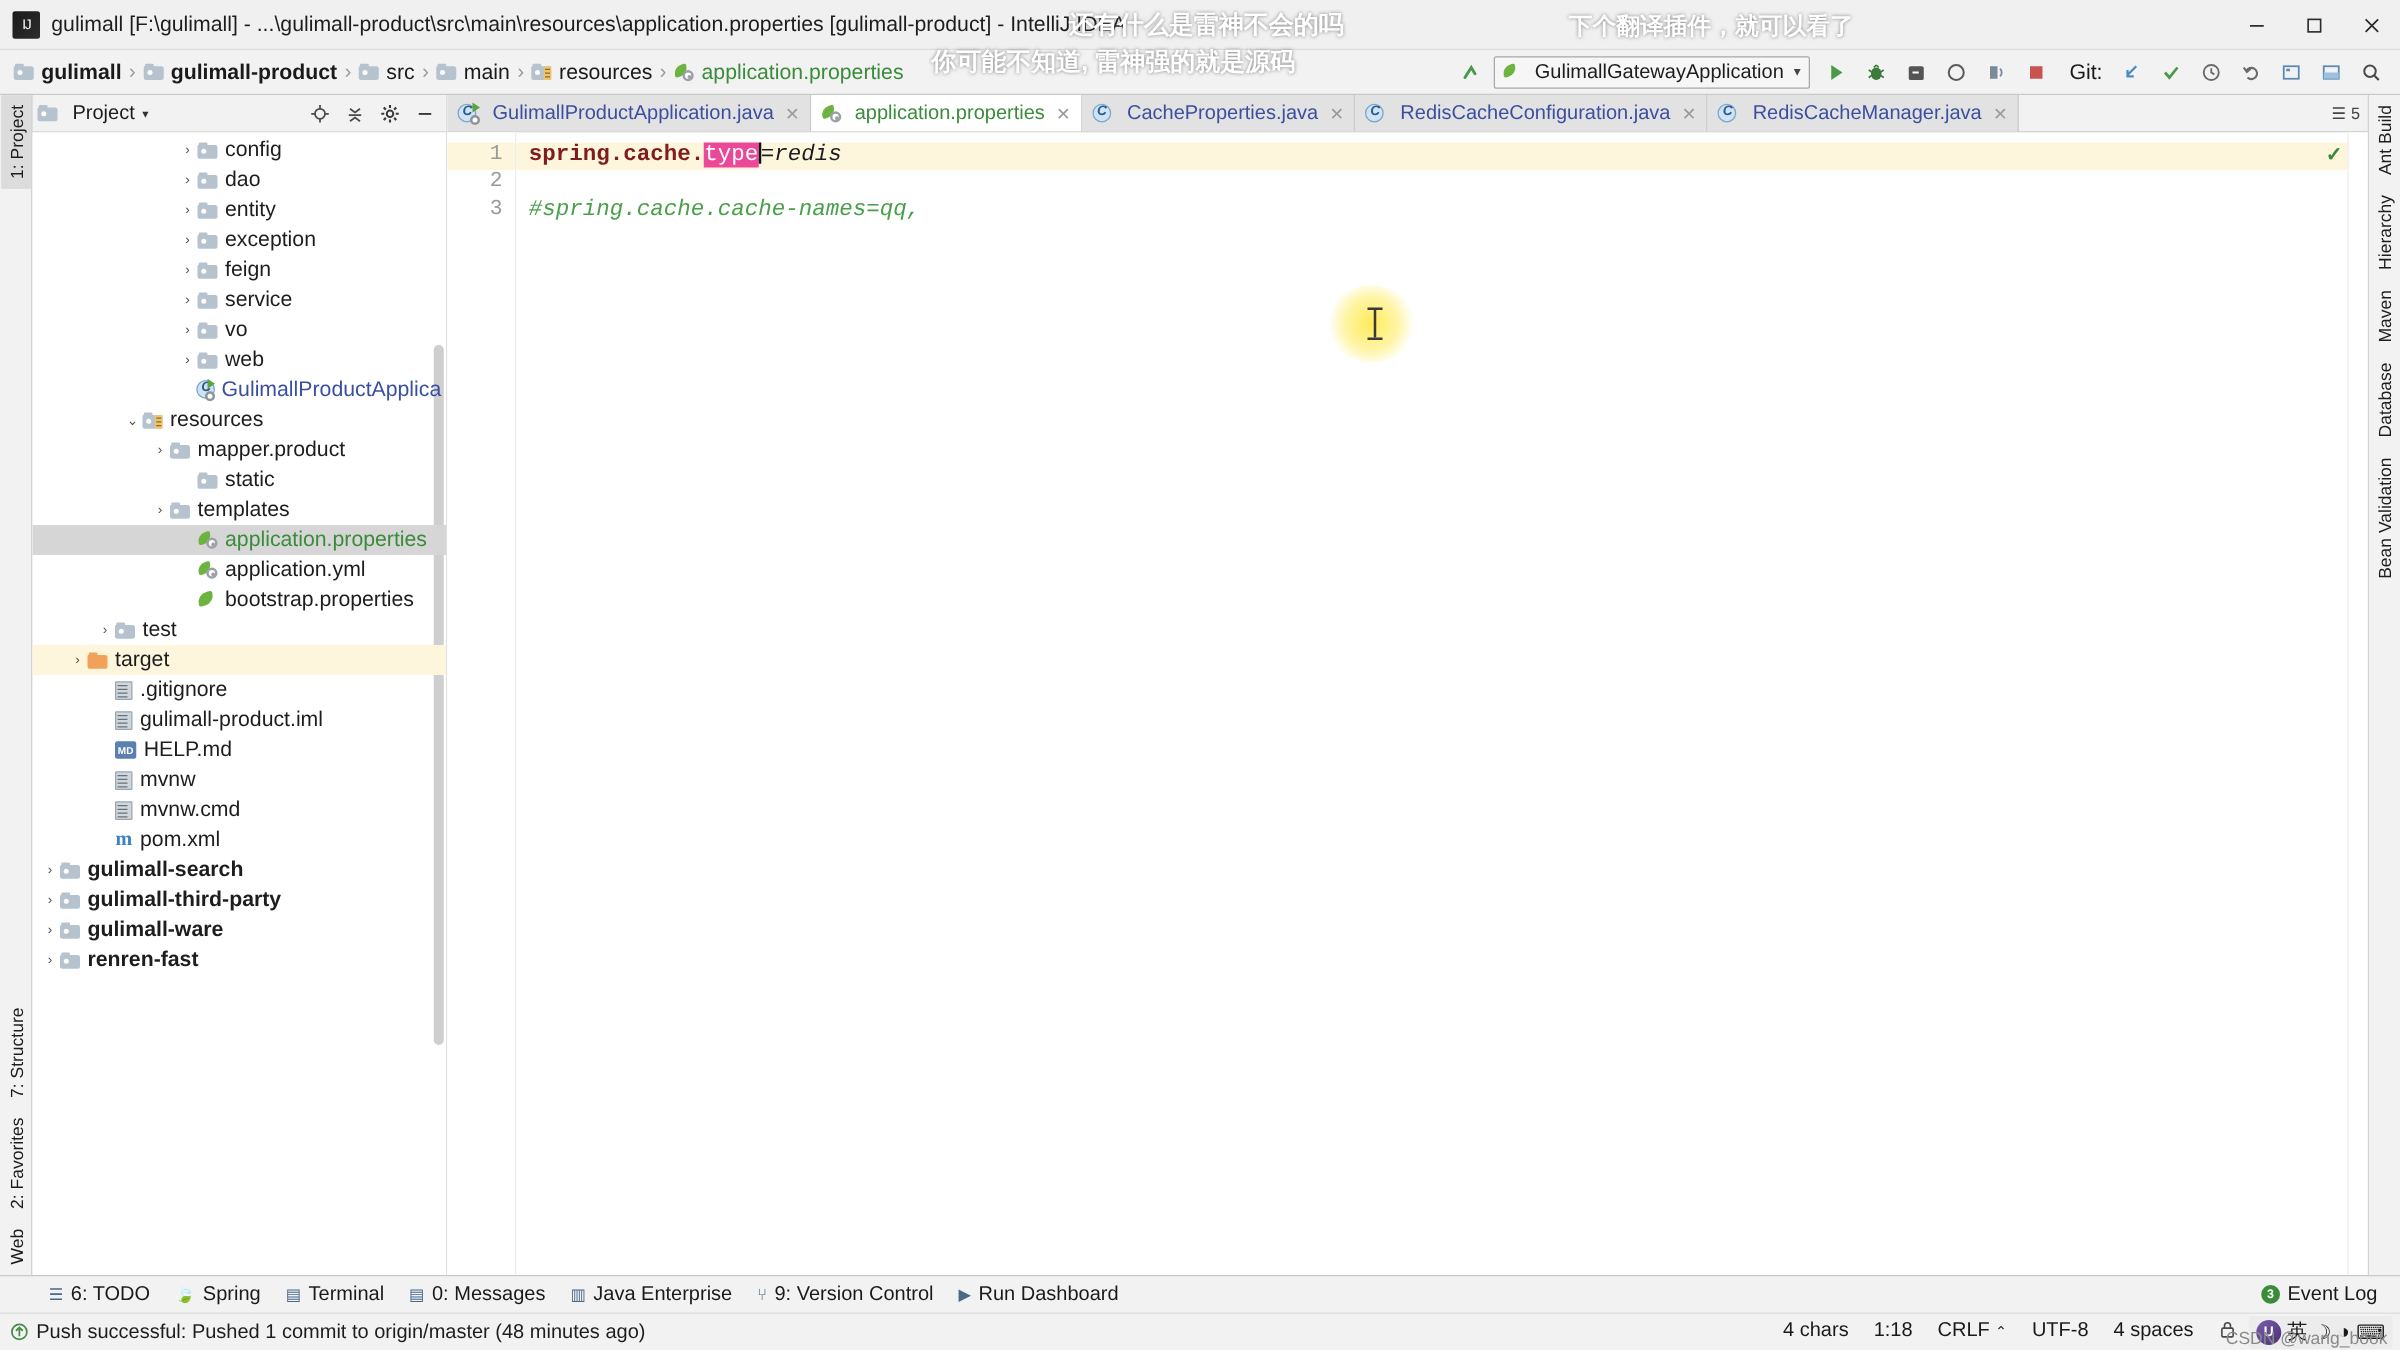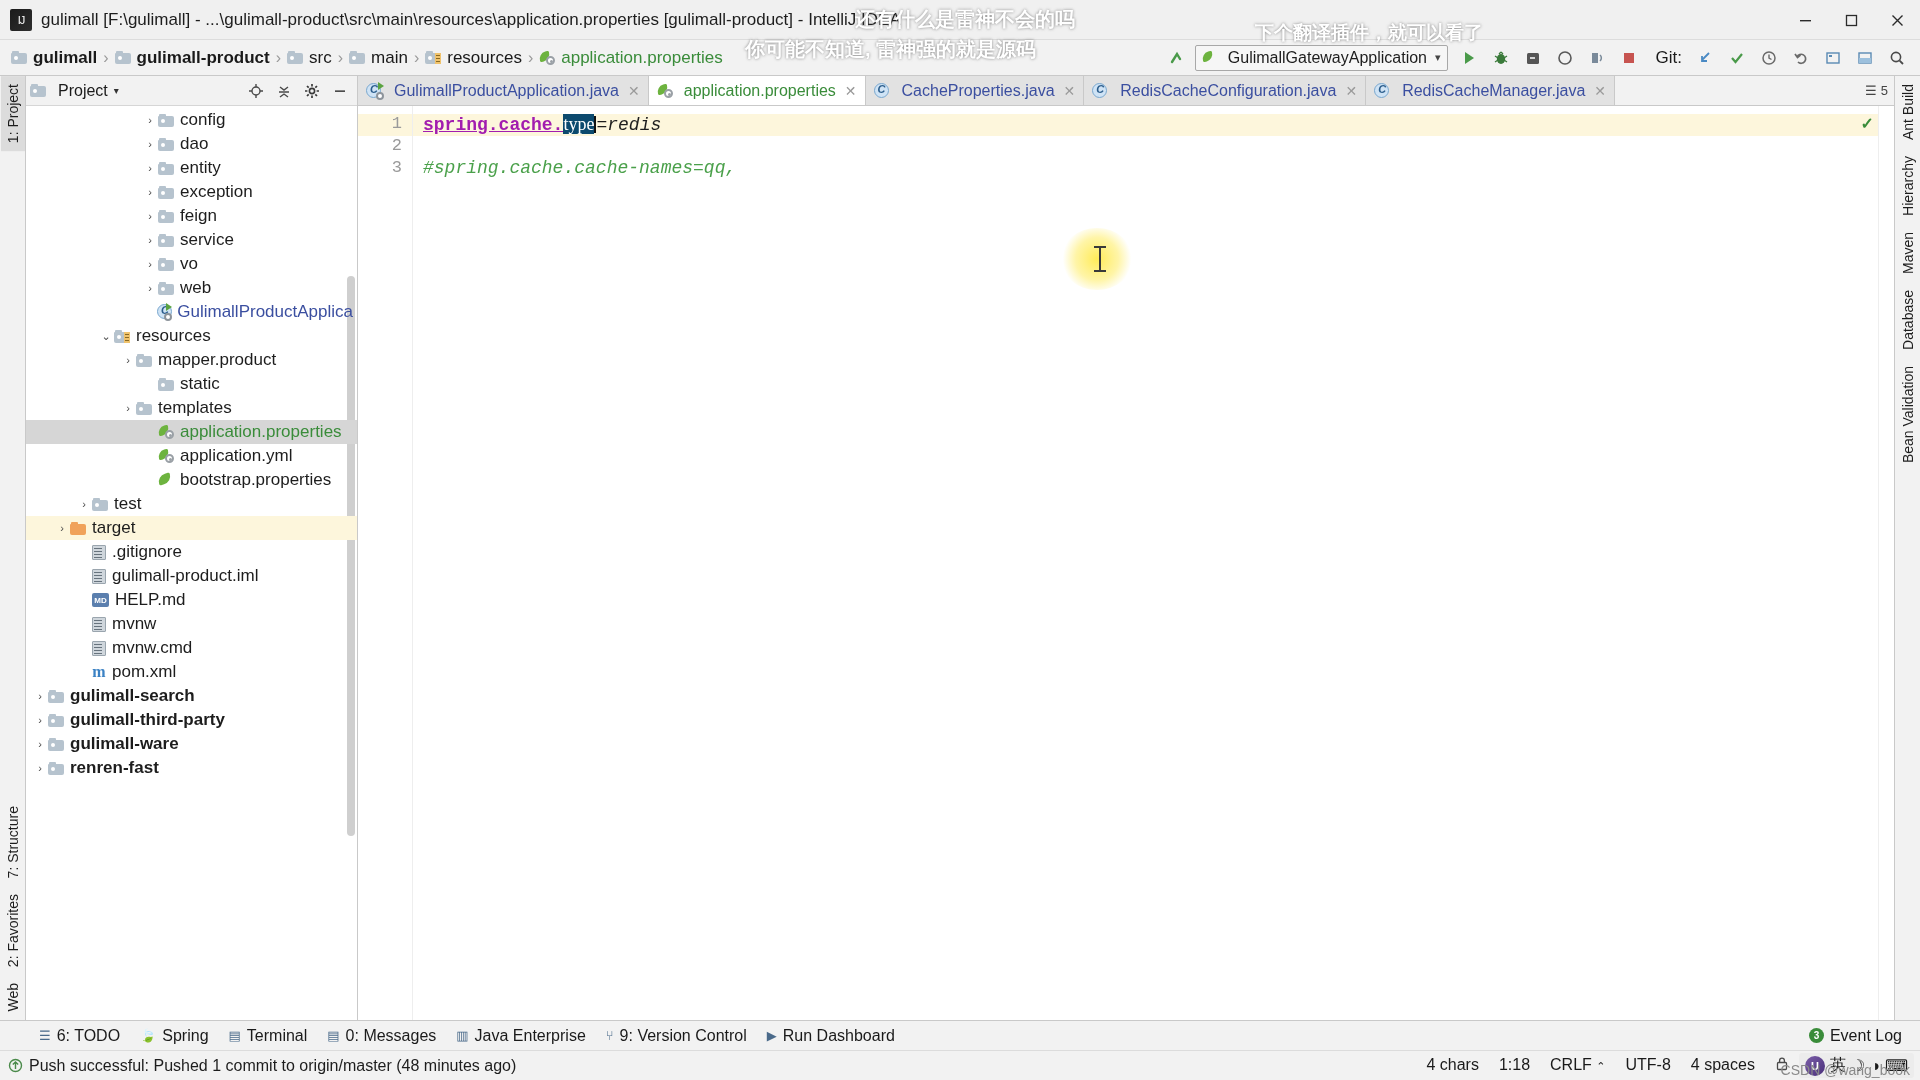--- a/index.html
+++ b/index.html
@@ -29,21 +29,21 @@
   .win-ctrl { position:absolute; right:0; top:0; height:40px; display:flex; align-items:center; }
   .win-btn { width:46px;height:40px;display:flex;align-items:center;justify-content:center;
              font-size:17px;color:#2b2b2b; }
   .win-btn svg{ display:block; }
 
   
   .wm { position:absolute; color:#ffffff; font-weight:bold; text-shadow:0 0 3px rgba(90,90,90,.75);
         white-space:nowrap; pointer-events:none; }
   .wm1 { left:855px; top:6px;  font-size:20px; }
   .wm2 { left:745px; top:36px; font-size:20px; }
-  .wm3 { left:1255px; top:20px; font-size:19px; }
+  .wm3 { left:1255px; top:8px; font-size:19px; }
 
   
   .menubar { height:30px; background:#f2f2f2; display:flex; align-items:center;
              padding-left:8px; flex:0 0 30px; border-bottom:1px solid #e4e4e4;}
   .menu-item { padding:4px 10px; font-size:17px; color:#1d1d1d; cursor:default; white-space:nowrap;}
 
   
   .navbar { height:36px; background:#f2f2f2; display:flex; align-items:center;
             flex:0 0 36px; padding-left:6px; border-bottom:1px solid #c9c9c9; position:relative;}
   .crumb { display:flex; align-items:center; padding:2px 5px; white-space:nowrap; }
@@ -167,22 +167,22 @@
   .code-wrap { flex:1 1 auto; display:flex; min-height:0; position:relative; background:#fff; }
   .gutter { width:55px; background:#fff; flex:0 0 55px; text-align:right; padding-top:8px;
             font-family:"Liberation Mono",monospace; font-size:17px; color:#9a9a9a;
             border-right:1px solid #eee; }
   .gutter div{ height:22px; padding-right:10px; }
   .gutter div.g1{ background:#fdf6dc; }
   .code { flex:1 1 auto; padding-top:8px; font-family:"Liberation Mono",monospace; font-size:18px;
           position:relative; min-width:0; }
   .cline { height:22px; white-space:pre; padding-left:10px; }
   .cline.hl { background:#fdf6dc; }
-  .k-key { color:#a21caf; font-weight:bold;text-decoration:underline; }
-  .k-sel { background:#0c4a6e; color:#fff;font-family:Liberation Serif, serif; }
+  .k-key { color:#7f1d1d; font-weight:bold; }
+  .k-sel { background:#ec4899; color:#fff; }
   .k-val { color:#1d1d1d; font-style:italic; }
   .k-cmt { color:#4aa04a; font-style:italic; }
   .caretbar{ display:inline-block;width:2px;height:17px;background:#111;vertical-align:-3px;}
   .ed-right{ position:absolute; right:0; top:0; width:16px; height:100%; background:#fff;
              border-left:1px solid #eee; }
   .ed-check{ position:absolute; right:20px; top:8px; color:#3a8c3a; font-size:16px; font-weight:bold;}
   .mousecaret{ position:absolute; left:686px; top:142px; width:2px; height:22px; background:#3a3a3a; }
   .mousecaret:before{content:"";position:absolute;left:-5px;top:-2px;width:12px;height:2px;background:#3a3a3a;}
   .mousecaret:after{content:"";position:absolute;left:-5px;bottom:-2px;width:12px;height:2px;background:#3a3a3a;}
   .glow { position:absolute; left:648px; top:122px; width:72px; height:62px; border-radius:50%;

